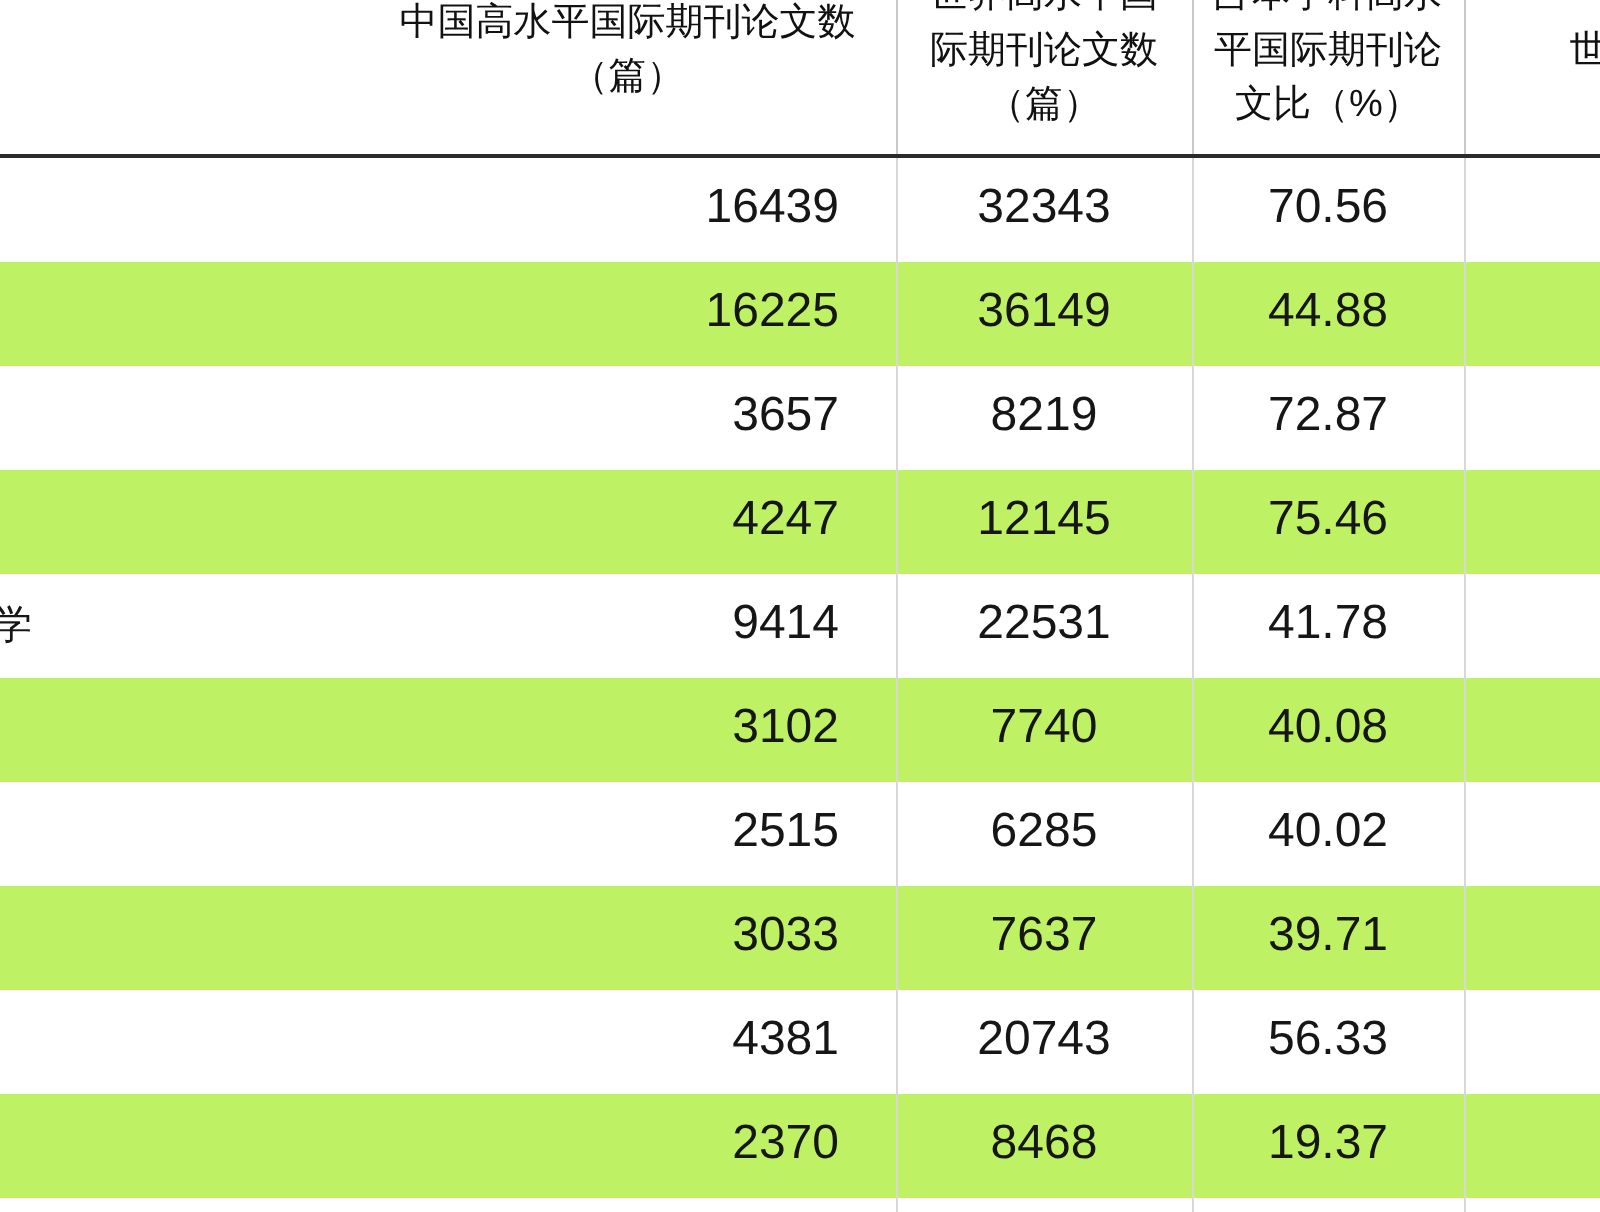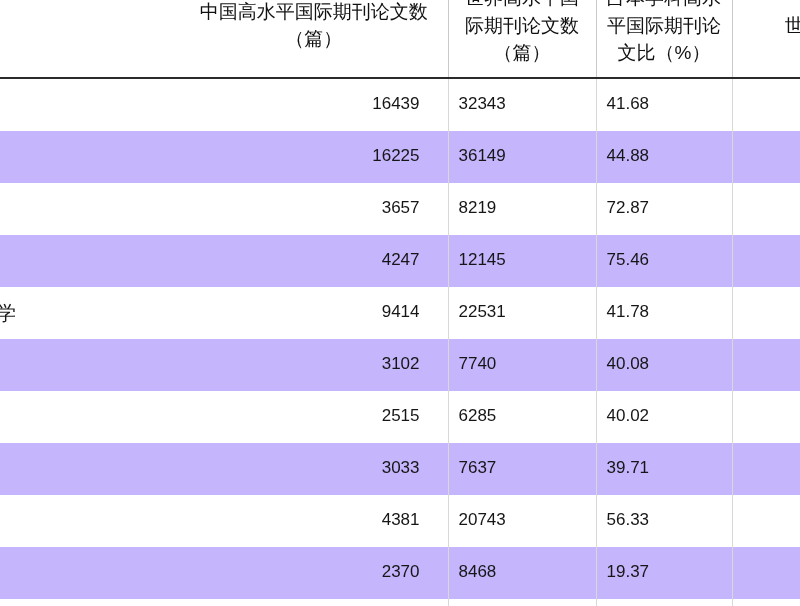--- a/index.html
+++ b/index.html
@@ -49,44 +49,44 @@
     padding-left: 0;
   }
   thead tr {
     border-bottom: 2px solid #2b2b2b;
   }
   thead th.sep-left {
     border-left: 1px solid #c9c9c9;
   }
 
   tbody td {
-    font-size: 17px;
+    font-size: 24px;
     line-height: 1.2;
     height: 40px;
     padding: 6px 10px;
     vertical-align: middle;
     white-space: nowrap;
   }
   tbody td.name {
     text-align: left;
     padding-left: 0;
     font-size: 20px;
   }
   tbody td.num {
     text-align: right;
     padding-right: 28px;
   }
   tbody td.mid {
-    text-align: left;
+    text-align: center;
   }
   tbody td.sep-left {
     border-left: 1px solid #d8d8d8;
   }
   tbody tr.odd td {
-    background: #c4b5fd;
+    background: #bef264;
   }
   tbody tr.even td {
     background: #ffffff;
   }
 </style>
 </head>
 <body>
 
 <div class="table-wrap">
   <table class="data">
@@ -104,21 +104,21 @@
         <th class="sep-left">世界高水平国际期刊论文数（篇）</th>
         <th class="sep-left">占本学科高水平国际期刊论文比（%）</th>
         <th class="sep-left">世</th>
       </tr>
     </thead>
     <tbody>
       <tr class="even">
         <td class="name"></td>
         <td class="num">16439</td>
         <td class="mid sep-left">32343</td>
-        <td class="mid sep-left">41.68</td>
+        <td class="mid sep-left">70.56</td>
         <td class="mid sep-left"></td>
       </tr>
       <tr class="odd">
         <td class="name">术</td>
         <td class="num">16225</td>
         <td class="mid sep-left">36149</td>
         <td class="mid sep-left">44.88</td>
         <td class="mid sep-left"></td>
       </tr>
       <tr class="even">

